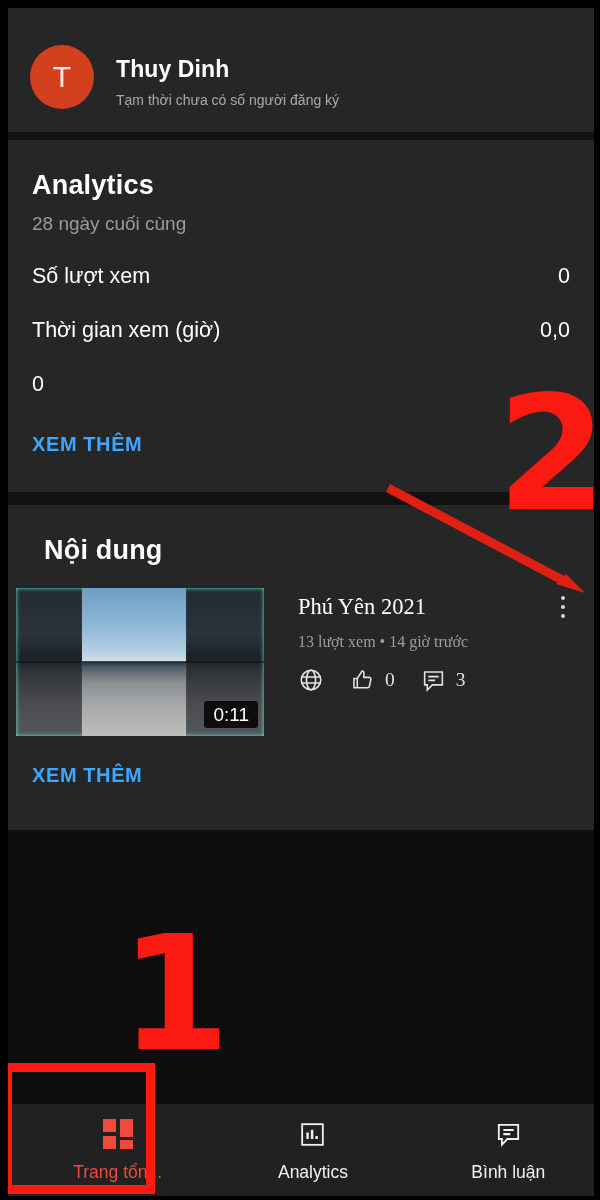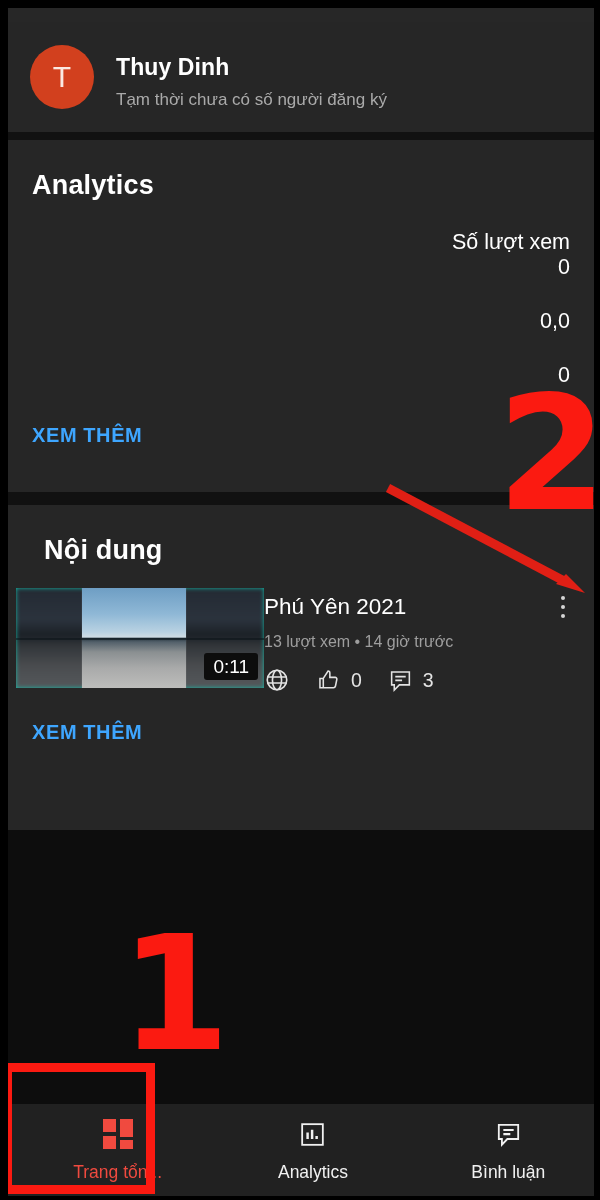--- a/index.html
+++ b/index.html
@@ -62,46 +62,45 @@
   .channel-text { margin-left: 22px; }
   .channel-name {
     color: #ffffff;
     font-size: 23px;
     font-weight: bold;
     letter-spacing: .1px;
     margin-top: 9px;
   }
   .channel-sub {
     color: #aaaaaa;
-    font-size: 17px;
+    font-size: 14px;
     margin-top: 9px;
   }
 
   
   #analytics-card { top: 140px; height: 352px; padding: 0 24px; }
   .card-title {
     color:#ffffff;
     font-size: 27px;
     font-weight: bold;
     padding-top: 30px;
     letter-spacing: .2px;
   }
   .card-subtitle {
     color:#9a9a9a;
     font-size: 19px;
     margin-top: 12px;
   }
   .stat-row {
     display:flex;
     justify-content: space-between;
-    align-items: flex-end;
+    align-items: flex-start;
     color:#ffffff;
     font-size: 21.5px;
     margin-top: 29px;
-    flex-direction: column;
   }
   .stat-value { color:#ffffff; font-size:21.5px; }
   .see-more {
     color:#3ea6ff;
     font-size: 20px;
     font-weight: bold;
     letter-spacing: .6px;
     margin-top: 36px;
   }
 
@@ -110,25 +109,25 @@
   #content-card .card-title { padding-left: 36px; }
 
   .video-row {
     display:flex;
     margin-top: 22px;
     padding-right: 18px;
   }
   .thumb-wrap {
     position: relative;
     width: 248px;
-    height: 100px;
+    height: 148px;
     flex: 0 0 auto;
     overflow: hidden;
     margin-left: 8px;
-    background: #14b8a6;
+    background: #5eead4;
   }
   
   .thumb-bg {
     position:absolute; inset:0;
     background:
       linear-gradient(to bottom,
         #232a33 0%,
         #2b333d 32%,
         #1b2026 47%,
         #32363a 58%,
@@ -163,21 +162,21 @@
   .duration {
     position:absolute;
     right: 6px; bottom: 8px;
     background: #0d0d0d;
     color:#ffffff;
     font-size: 19px;
     padding: 4px 9px;
     border-radius: 3px;
     line-height: 1;
   }
-  .video-meta { flex: 1 1 auto; min-width:0; }
+  .video-meta { margin-left: 34px; flex: 1 1 auto; min-width:0;font-family:Liberation Serif, serif; }
   .video-title {
     color:#ffffff;
     font-size: 22.5px;
     margin-top: 6px;
   }
   .video-stats {
     color:#9e9e9e;
     font-size: 16px;
     margin-top: 13px;
   }
@@ -277,26 +276,28 @@
         <div class="channel-name">Thuy Dinh</div>
         <div class="channel-sub">Tạm thời chưa có số người đăng ký</div>
       </div>
     </div>
   </div>
 
   <div class="gap" style="top:132px;height:8px;"></div>
 
   <div class="card" id="analytics-card">
     <div class="card-title">Analytics</div>
+    <div class="card-subtitle">28 ngày cuối cùng</div>
 
     <div class="stat-row">
       <span>Số lượt xem</span>
       <span class="stat-value">0</span>
     </div>
     <div class="stat-row">
+      <span>Thời gian xem (giờ)</span>
       <span class="stat-value">0,0</span>
     </div>
     <div class="stat-row">
       <span class="stat-value">0</span>
     </div>
 
     <div class="see-more">XEM THÊM</div>
   </div>
 
   <div class="gap" style="top:492px;height:13px;"></div>

